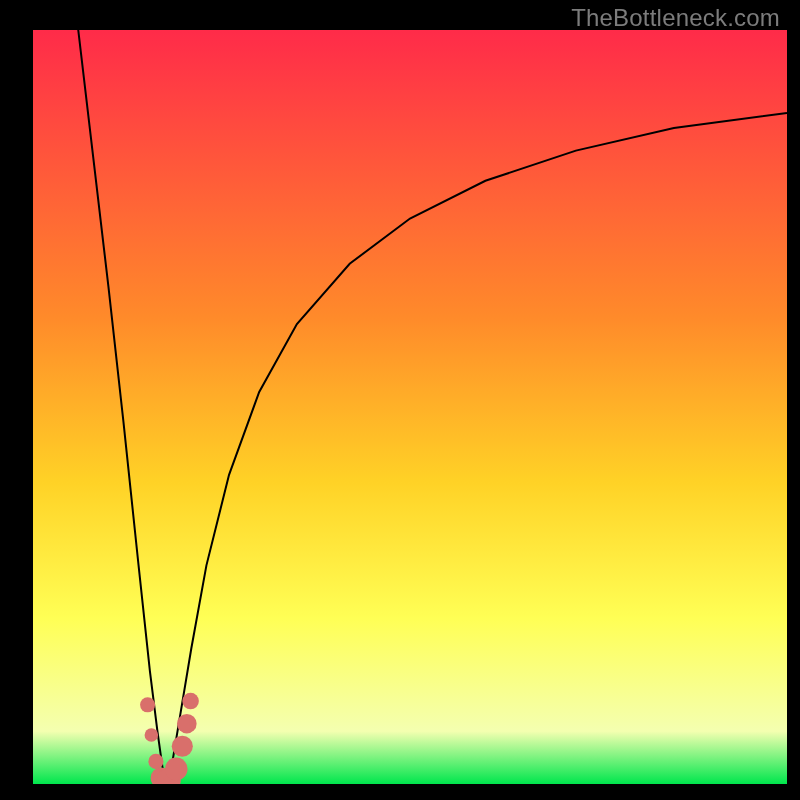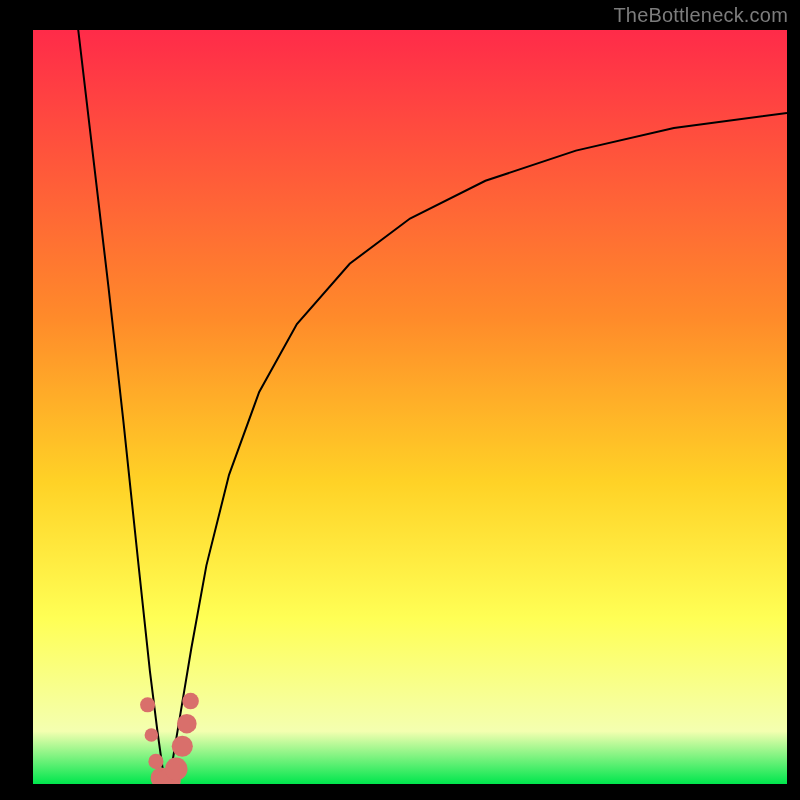--- a/index.html
+++ b/index.html
@@ -22,23 +22,23 @@
   .plot {
     position: absolute;
     left: 0;
     top: 0;
     width: 754px;
     height: 754px;
   }
   .watermark {
     position: absolute;
     top: 4px;
-    right: 12px;
+    right: 20px;
     color: #7c7c7c;
-    font-size: 20px;
+    font-size: 24px;
     font-weight: 500;
     letter-spacing: 0.2px;
     font-family: Arial, sans-serif;
   }
 </style>
 </head>
 <body>
 
 <div class="frame">
   <svg class="plot" viewBox="0 0 100 100" preserveAspectRatio="none">

